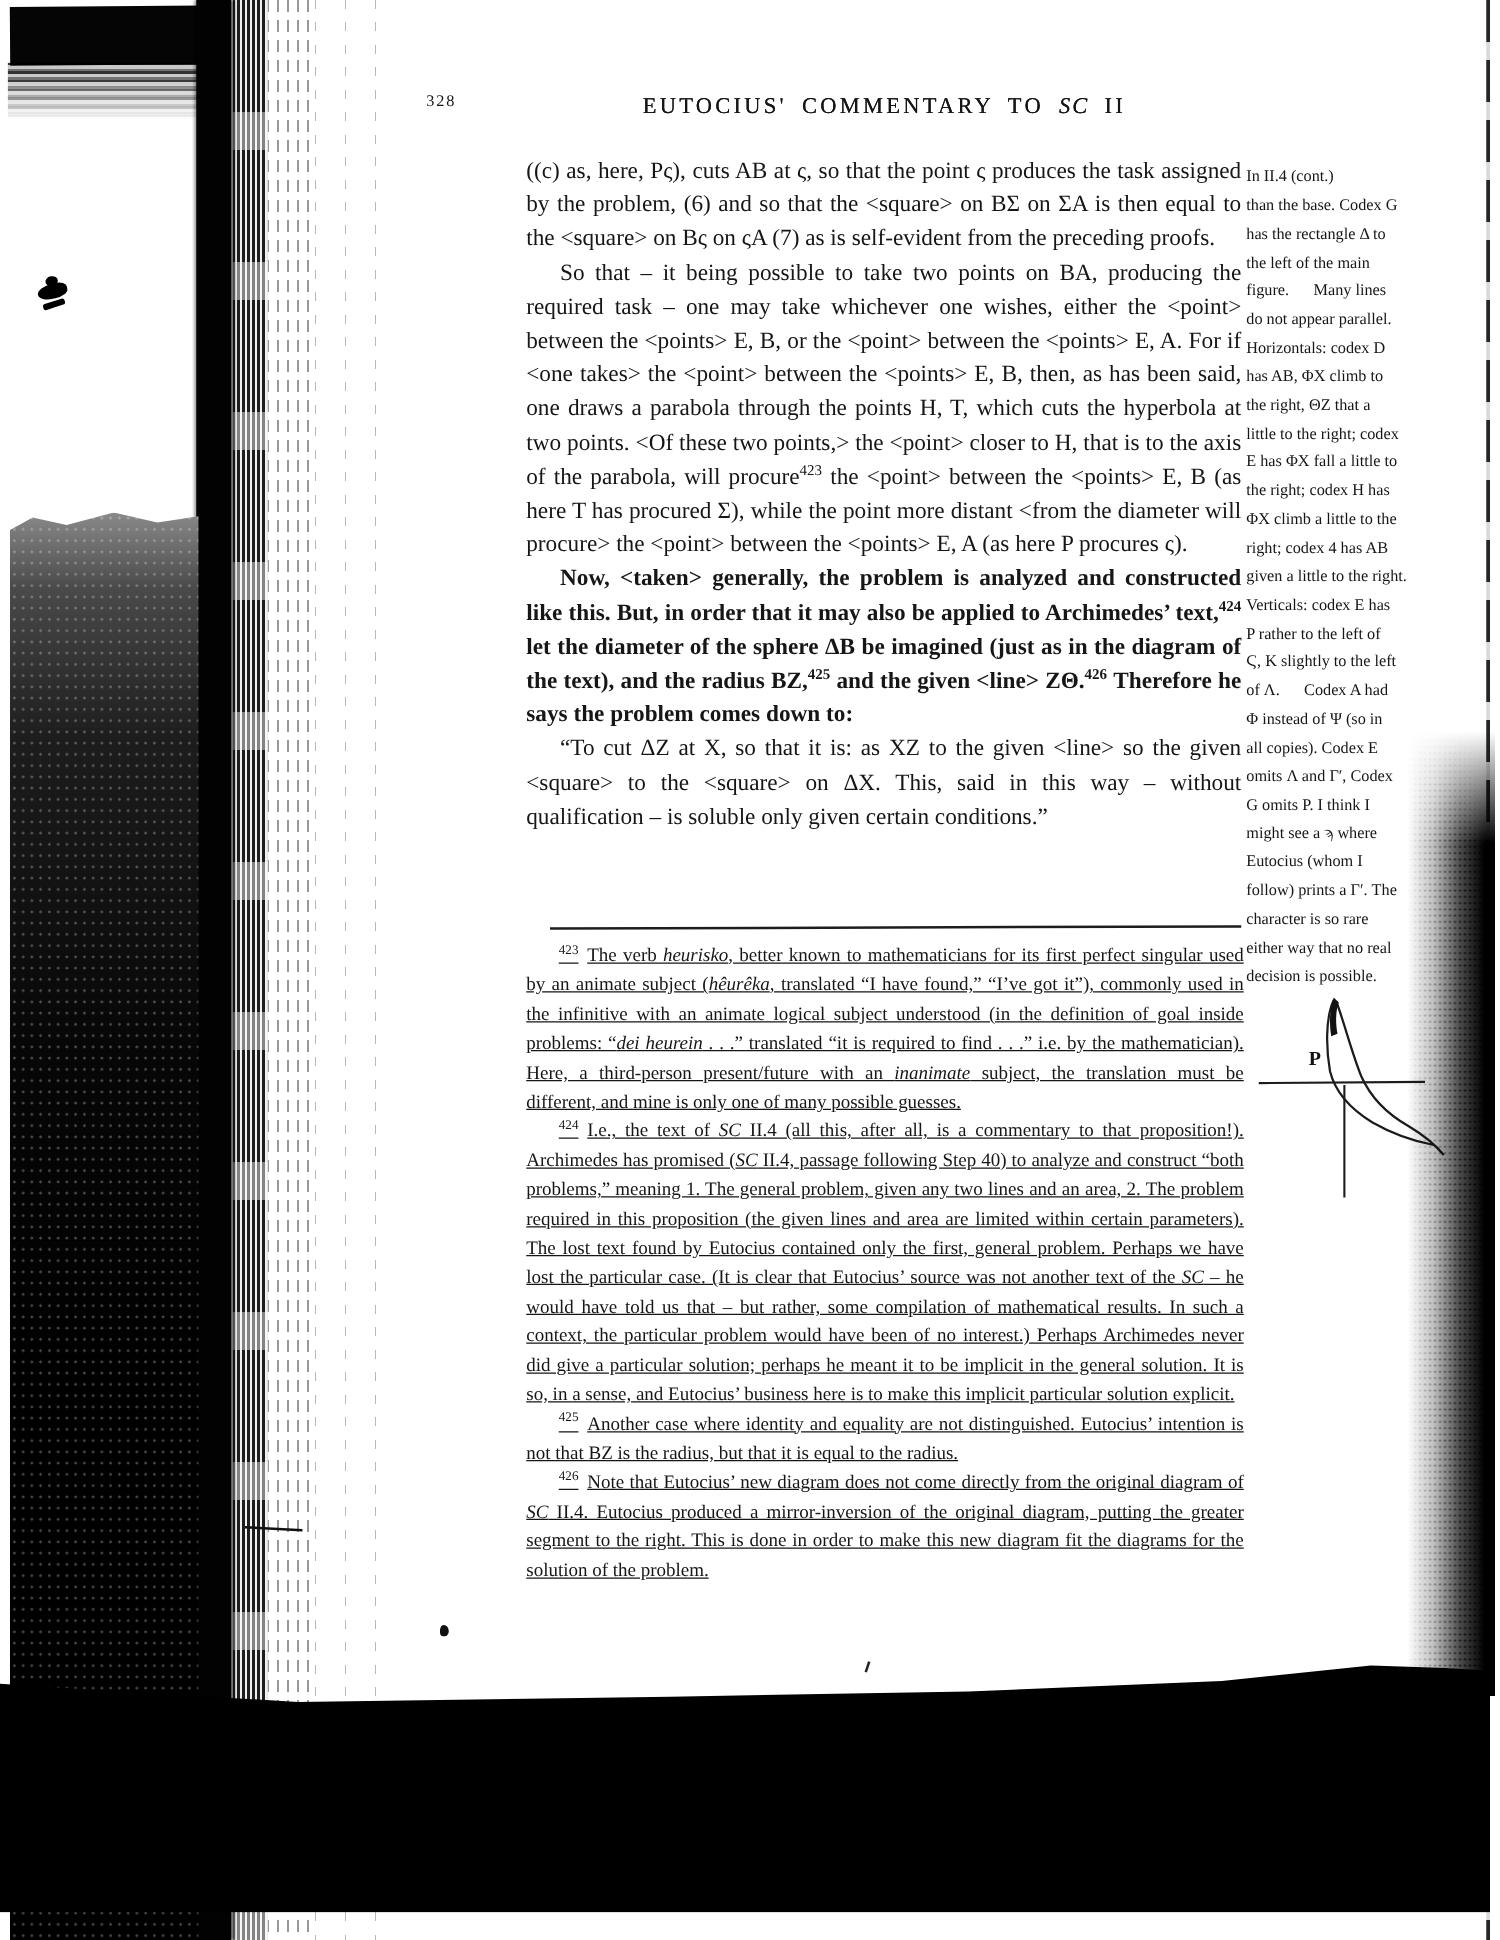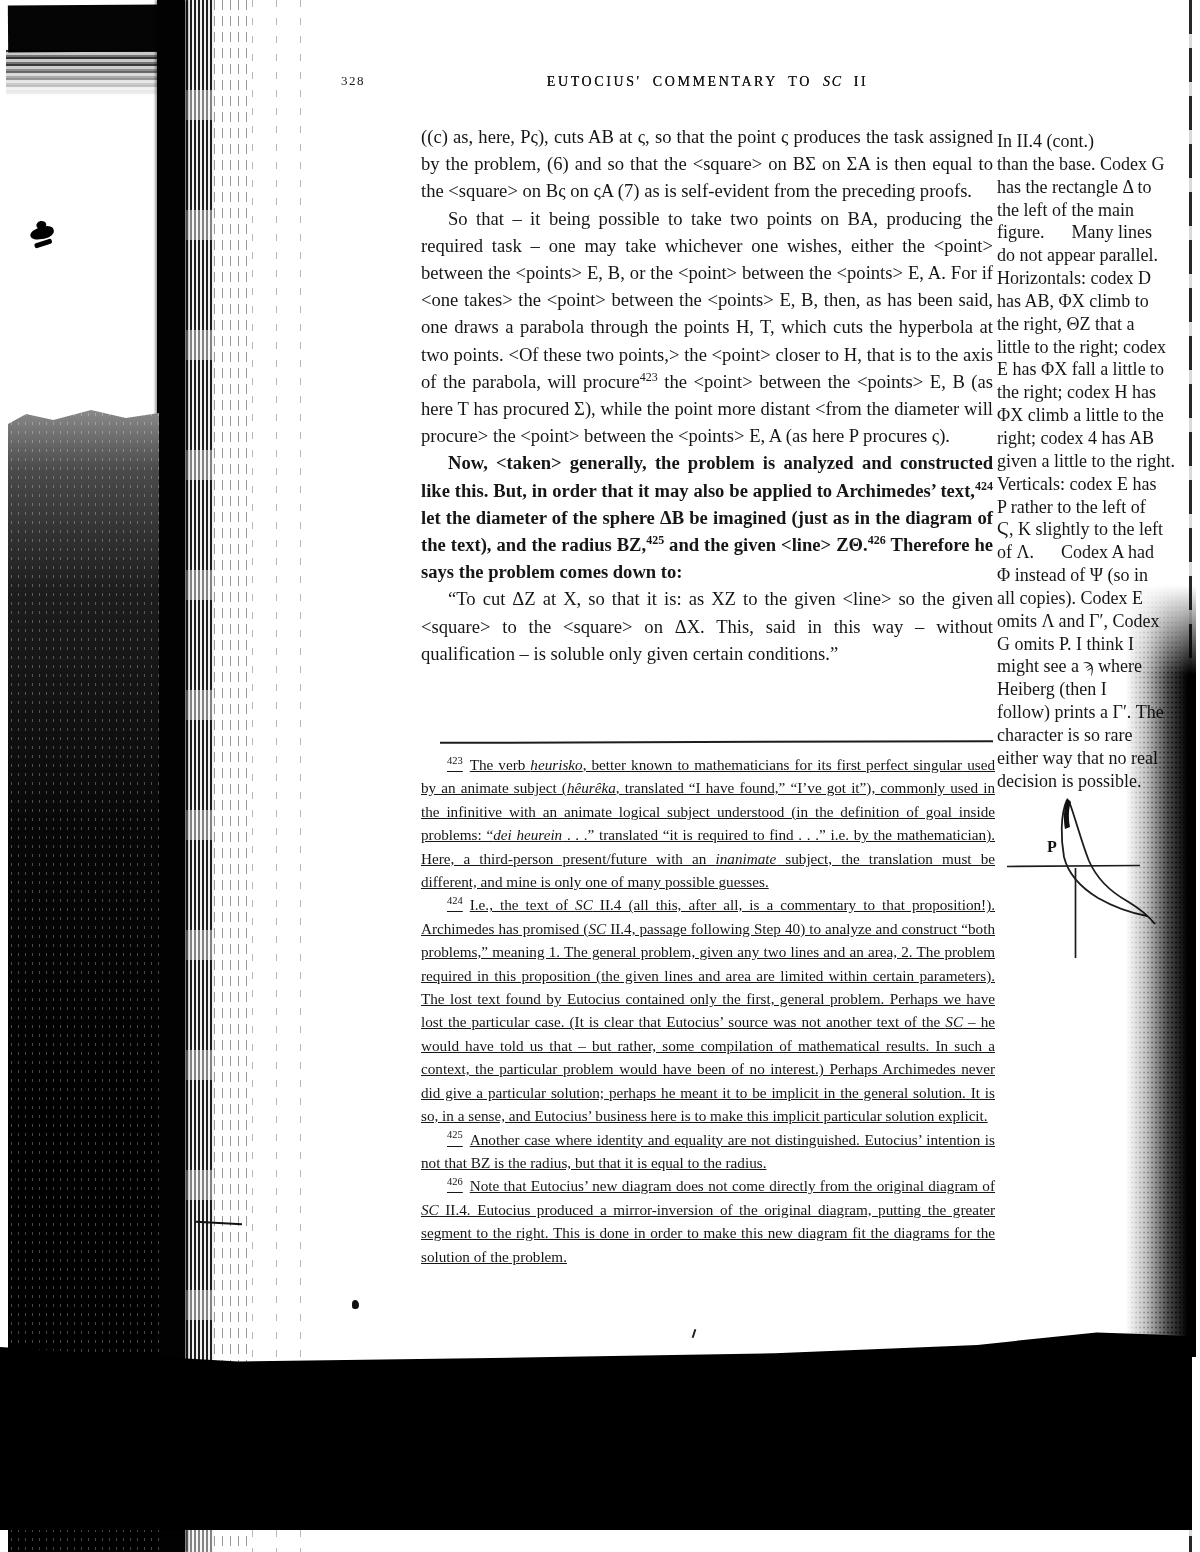--- a/index.html
+++ b/index.html
@@ -3,41 +3,41 @@
 <meta charset="utf-8">
 <style>
   html,body{margin:0;padding:0;background:#ffffff;}
   body{width:1200px;height:1552px;overflow:hidden;
        font-family:"Liberation Serif","DejaVu Serif",serif;color:#161616;}
   .sheet{position:relative;width:1200px;height:1552px;background:#fff;}
 
   
   .page-number{position:absolute;left:341px;top:73px;font-size:13px;letter-spacing:1.5px;z-index:2;}
   .running-head{position:absolute;left:420px;top:74px;width:575px;text-align:center;
-    font-size:14px;letter-spacing:2.6px;word-spacing:5px;z-index:2;
+    font-size:18px;letter-spacing:2.6px;word-spacing:5px;z-index:2;
     text-shadow:0 0 .4px #161616;}
   .running-head i{letter-spacing:1.6px;}
 
   .main-text{position:absolute;left:421px;top:123px;width:572px;z-index:2;
     font-size:18.6px;line-height:27.2px;text-align:justify;}
   .para{margin:0;}
   .para.indent{text-indent:27px;}
   .para.gap{font-weight:bold;}
   .main-text sup{font-size:12px;line-height:0;}
 
   .fn-rule{position:absolute;left:440px;top:741px;width:553px;height:2px;background:#1d1d1d;
     transform:rotate(-0.18deg);z-index:2;}
 
   .footnotes{position:absolute;left:421px;top:753px;width:574px;z-index:2;
     font-size:15.2px;line-height:23.4px;text-align:justify;text-decoration:underline;}
   .footnote{margin:0;text-indent:26px;}
   .fnnum{font-size:10.5px;margin-right:7px;line-height:0;}
 
   .margin-notes{position:absolute;left:997px;top:130px;width:195px;z-index:2;
-    font-size:18px;line-height:22.85px;}
+    font-size:13px;line-height:22.85px;}
   .mline{white-space:pre;}
 
   .diagram{position:absolute;left:1000px;top:785px;width:200px;height:200px;z-index:2;}
   .diagram text{font-family:"Liberation Serif","DejaVu Serif",serif;font-weight:bold;font-size:16px;fill:#111;}
 
   
   .art{position:absolute;z-index:3;pointer-events:none;}
   .a-topleft-block{left:8px;top:5px;width:154px;height:47px;background:#050505;transform:rotate(-0.4deg);}
   .a-topleft-fade{left:6px;top:50px;width:156px;height:46px;
     background:repeating-linear-gradient(to bottom,rgba(0,0,0,.8) 0 2px,rgba(40,40,40,.25) 2px 5px,rgba(0,0,0,.55) 5px 7px);
@@ -125,21 +125,21 @@
       <div class="mline">given a little to the right.</div>
       <div class="mline">Verticals: codex E has</div>
       <div class="mline">P rather to the left of</div>
       <div class="mline">Ϛ, K slightly to the left</div>
       <div class="mline">of Λ.      Codex A had</div>
       <div class="mline">Φ instead of Ψ (so in</div>
       <div class="mline">all copies). Codex E</div>
       <div class="mline">omits Λ and Γ′, Codex</div>
       <div class="mline">G omits P. I think I</div>
       <div class="mline">might see a ϡ where</div>
-      <div class="mline">Heiberg (then I</div>
+      <div class="mline">Eutocius (whom I</div>
       <div class="mline">follow) prints a Γ′. The</div>
       <div class="mline">character is so rare</div>
       <div class="mline">either way that no real</div>
       <div class="mline">decision is possible.</div>
     </div>
 
   <svg class="diagram" viewBox="0 0 200 200">
     <line x1="7" y1="81.5" x2="140" y2="80.5" stroke="#1c1c1c" stroke-width="1.7"></line>
     <line x1="75.5" y1="83" x2="75.5" y2="173" stroke="#1c1c1c" stroke-width="1.7"></line>
     <path d="M67,15 C60,30 61,55 64,72 C68,88 80,102 98,113 C112,121 131,128 147,131" fill="none" stroke="#1c1c1c" stroke-width="1.8"></path>

